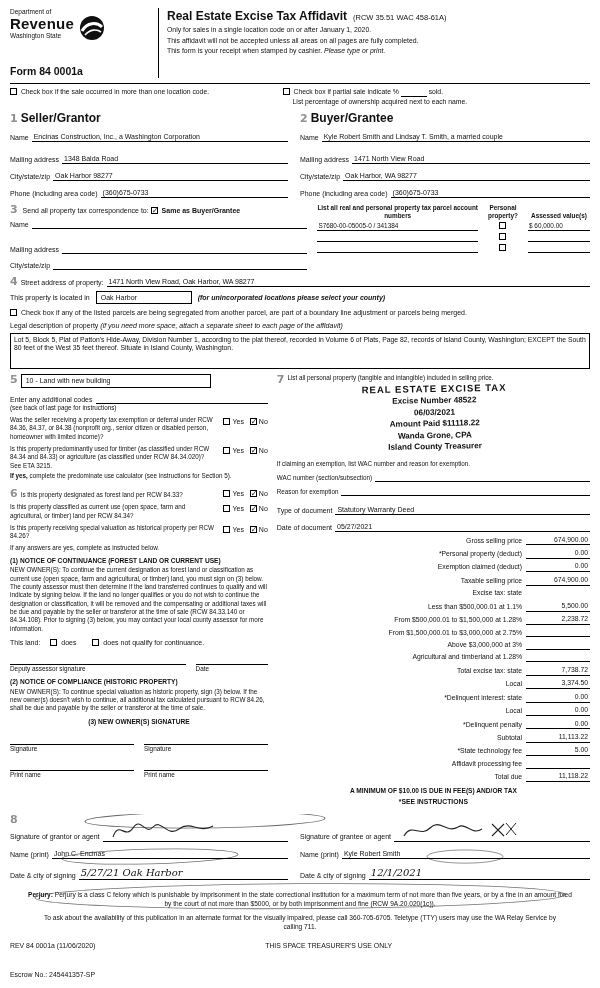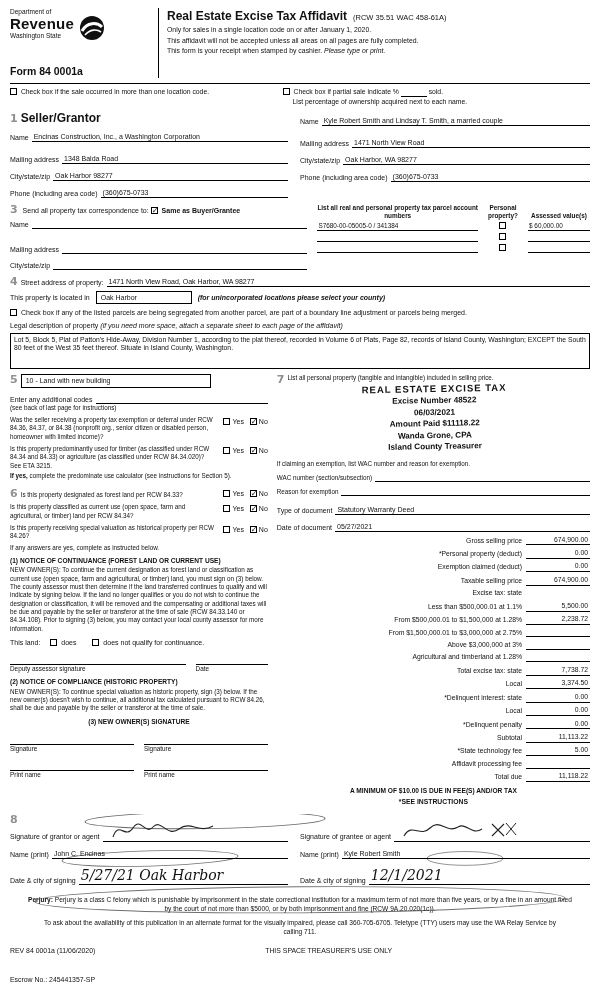--- a/index.html
+++ b/index.html
@@ -68,21 +68,21 @@
 .trow{display:flex;align-items:flex-end;margin-top:3.6px}
 .tlbl{flex:1;text-align:right;padding-right:4px;font-size:6.8px;white-space:nowrap}
 .tval{width:64px;flex:none;border-bottom:1px solid #000;text-align:right;padding:0 2px;min-height:8.5px;font-size:6.8px}
 .tval.noline{border-bottom:none}
 .tax-min{font-weight:bold;font-size:6.6px;text-align:center;margin-top:5px}
 .tax-see{font-weight:bold;font-size:6.8px;text-align:center;margin-top:2px}
 .s8p{position:relative;margin-top:8px}
 .certify{font-weight:bold;font-size:7.4px;display:flex;align-items:center}
 .sigfill{position:relative;overflow:visible}
 .sig-svg{position:absolute;left:6px;bottom:-1px;overflow:visible}
-.hand{font-family:"DejaVu Serif",serif;font-style:italic;font-size:14px}
+.hand{font-family:"DejaVu Serif",serif;font-style:italic;font-size:10px}
 .scribble{position:absolute;inset:0;width:100%;height:100%;pointer-events:none}
 .perjury{margin-top:10px;font-size:6.6px;text-align:center;padding:0 14px;line-height:1.45}
 .altfmt{margin-top:4px;font-size:6.6px;text-align:center;padding:0 30px;line-height:1.45}
 .footer{position:relative;margin-top:10px;font-size:6.9px}
 .treas{position:absolute;left:44%;top:0}
 .escrow{margin-top:20px;font-size:6.9px}
 </style>
 </head>
 <body>
 
@@ -148,20 +148,21 @@
       <div class="frow">
           <span class="lbl">City/state/zip</span>
           <span class="fill"><span>Oak Harbor 98277</span></span>
         </div>
       <div class="frow">
           <span class="lbl">Phone (including area code)</span>
           <span class="fill"><span>(360)675-0733</span></span>
         </div>
     </div>
     <div class="col">
+      <div><span class="num">2</span><span class="sec-title">Buyer/Grantee</span></div>
       <div class="frow tight">
           <span class="lbl">Name</span>
           <span class="fill"><span>Kyle Robert Smith and Lindsay T. Smith, a married couple</span></span>
         </div>
       <div class="frow" style="margin-top:12px">
           <span class="lbl">Mailing address</span>
           <span class="fill"><span>1471 North View Road</span></span>
         </div>
       <div class="frow">
           <span class="lbl">City/state/zip</span>

